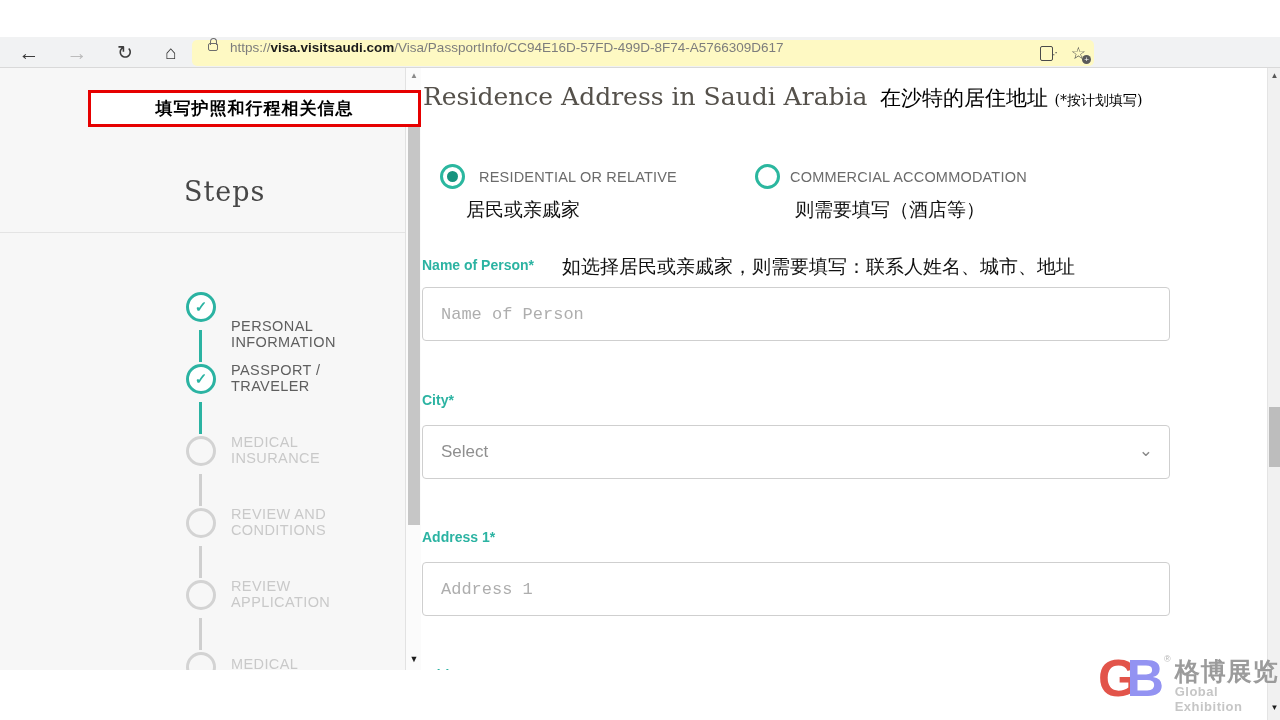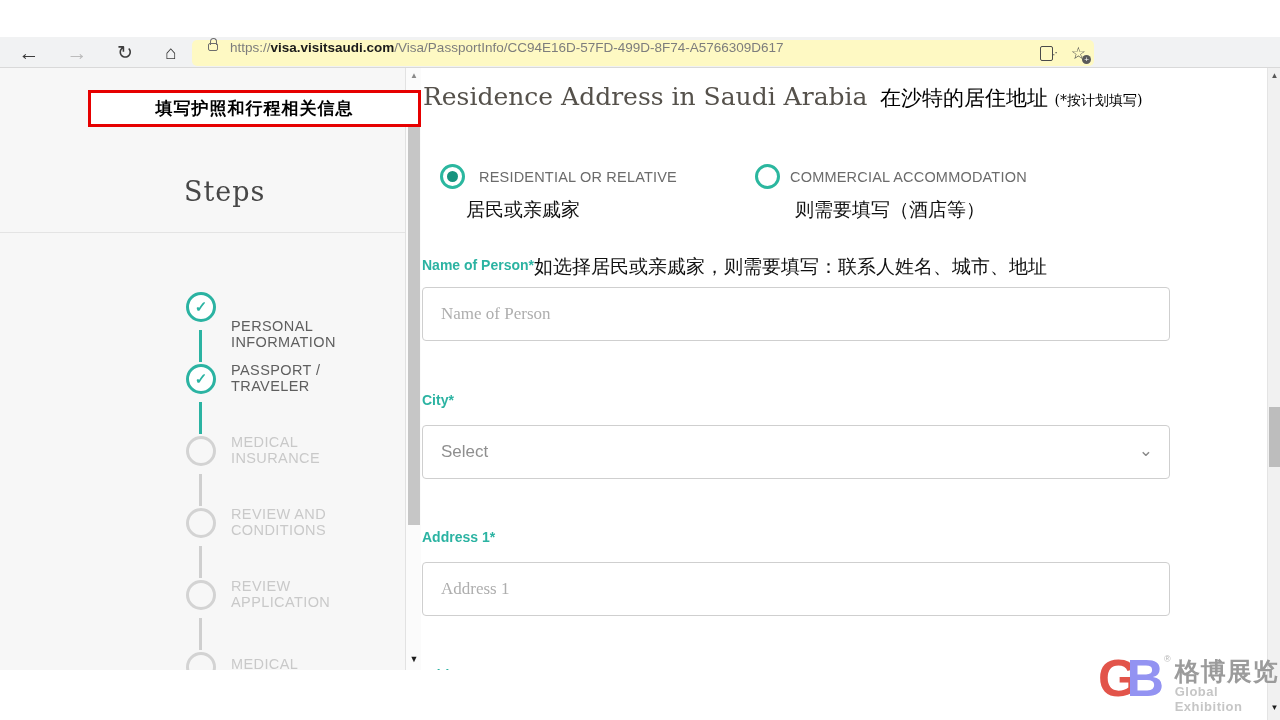--- a/index.html
+++ b/index.html
@@ -62,22 +62,22 @@
   .page-title .en { font-family:"DejaVu Serif", serif; font-size:25px; color:#55514b; }
   .page-title .zh { font-family:"DejaVu Serif", serif; font-size:21px; color:#000; margin-left:8px; }
   .page-title .note { font-size:14px; color:#000; }
 
   .radio-circle { position:absolute; width:25px; height:25px; border:3px solid #2bb79f; border-radius:50%; background:#fff; }
   .radio-circle.selected::after { content:""; position:absolute; left:4px; top:4px; width:11px; height:11px; border-radius:50%; background:#17937e; }
   .radio-label { position:absolute; font-size:14.5px; color:#6b6b6b; letter-spacing:0.2px; }
   .radio-zh { position:absolute; font-size:19px; color:#111; }
 
   .field-label { position:absolute; font-size:14px; font-weight:bold; color:#2bb3a2; }
-  .field-note { font-size:19px; font-weight:normal; color:#111; margin-left:0; vertical-align:-3px; }
-  .text-input { position:absolute; width:748px; height:54px; border:1px solid #cfcfcf; border-radius:4px; background:#fff; font-family:Liberation Serif, serif; font-size:17px; color:#444; padding:0 18px; outline:none; }
+  .field-note { font-size:19px; font-weight:normal; color:#111; margin-left:28px; vertical-align:-3px; }
+  .text-input { position:absolute; width:748px; height:54px; border:1px solid #cfcfcf; border-radius:4px; background:#fff; font-family:Liberation Mono, monospace; font-size:17px; color:#444; padding:0 18px; outline:none; }
   .text-input::placeholder { color:#aeaeae; opacity:1; }
   .select-box { position:absolute; width:748px; height:54px; border:1px solid #cfcfcf; border-radius:4px; background:#fff; display:flex; align-items:center; padding:0 18px; font-size:17px; color:#8f8f8f; cursor:pointer; }
   .select-box .chev { position:absolute; right:16px; top:14px; font-size:17px; color:#8a8a8a; }
 
   .right-scrollbar { position:absolute; right:0; top:68px; width:13px; height:652px; background:#f1f1f1; border-left:1px solid #e4e4e4; z-index:10; }
   .right-scrollbar .up { position:absolute; top:3px; left:0; width:13px; text-align:center; font-size:8px; color:#585858; }
   .right-scrollbar .thumb { position:absolute; left:1px; top:339px; width:11px; height:60px; background:#bdbdbd; }
   .right-scrollbar .down { position:absolute; top:635px; left:0; width:13px; text-align:center; font-size:8px; color:#1c1c1c; }
 
   .watermark { position:absolute; left:1098px; top:652px; z-index:20; display:flex; align-items:flex-start; }

